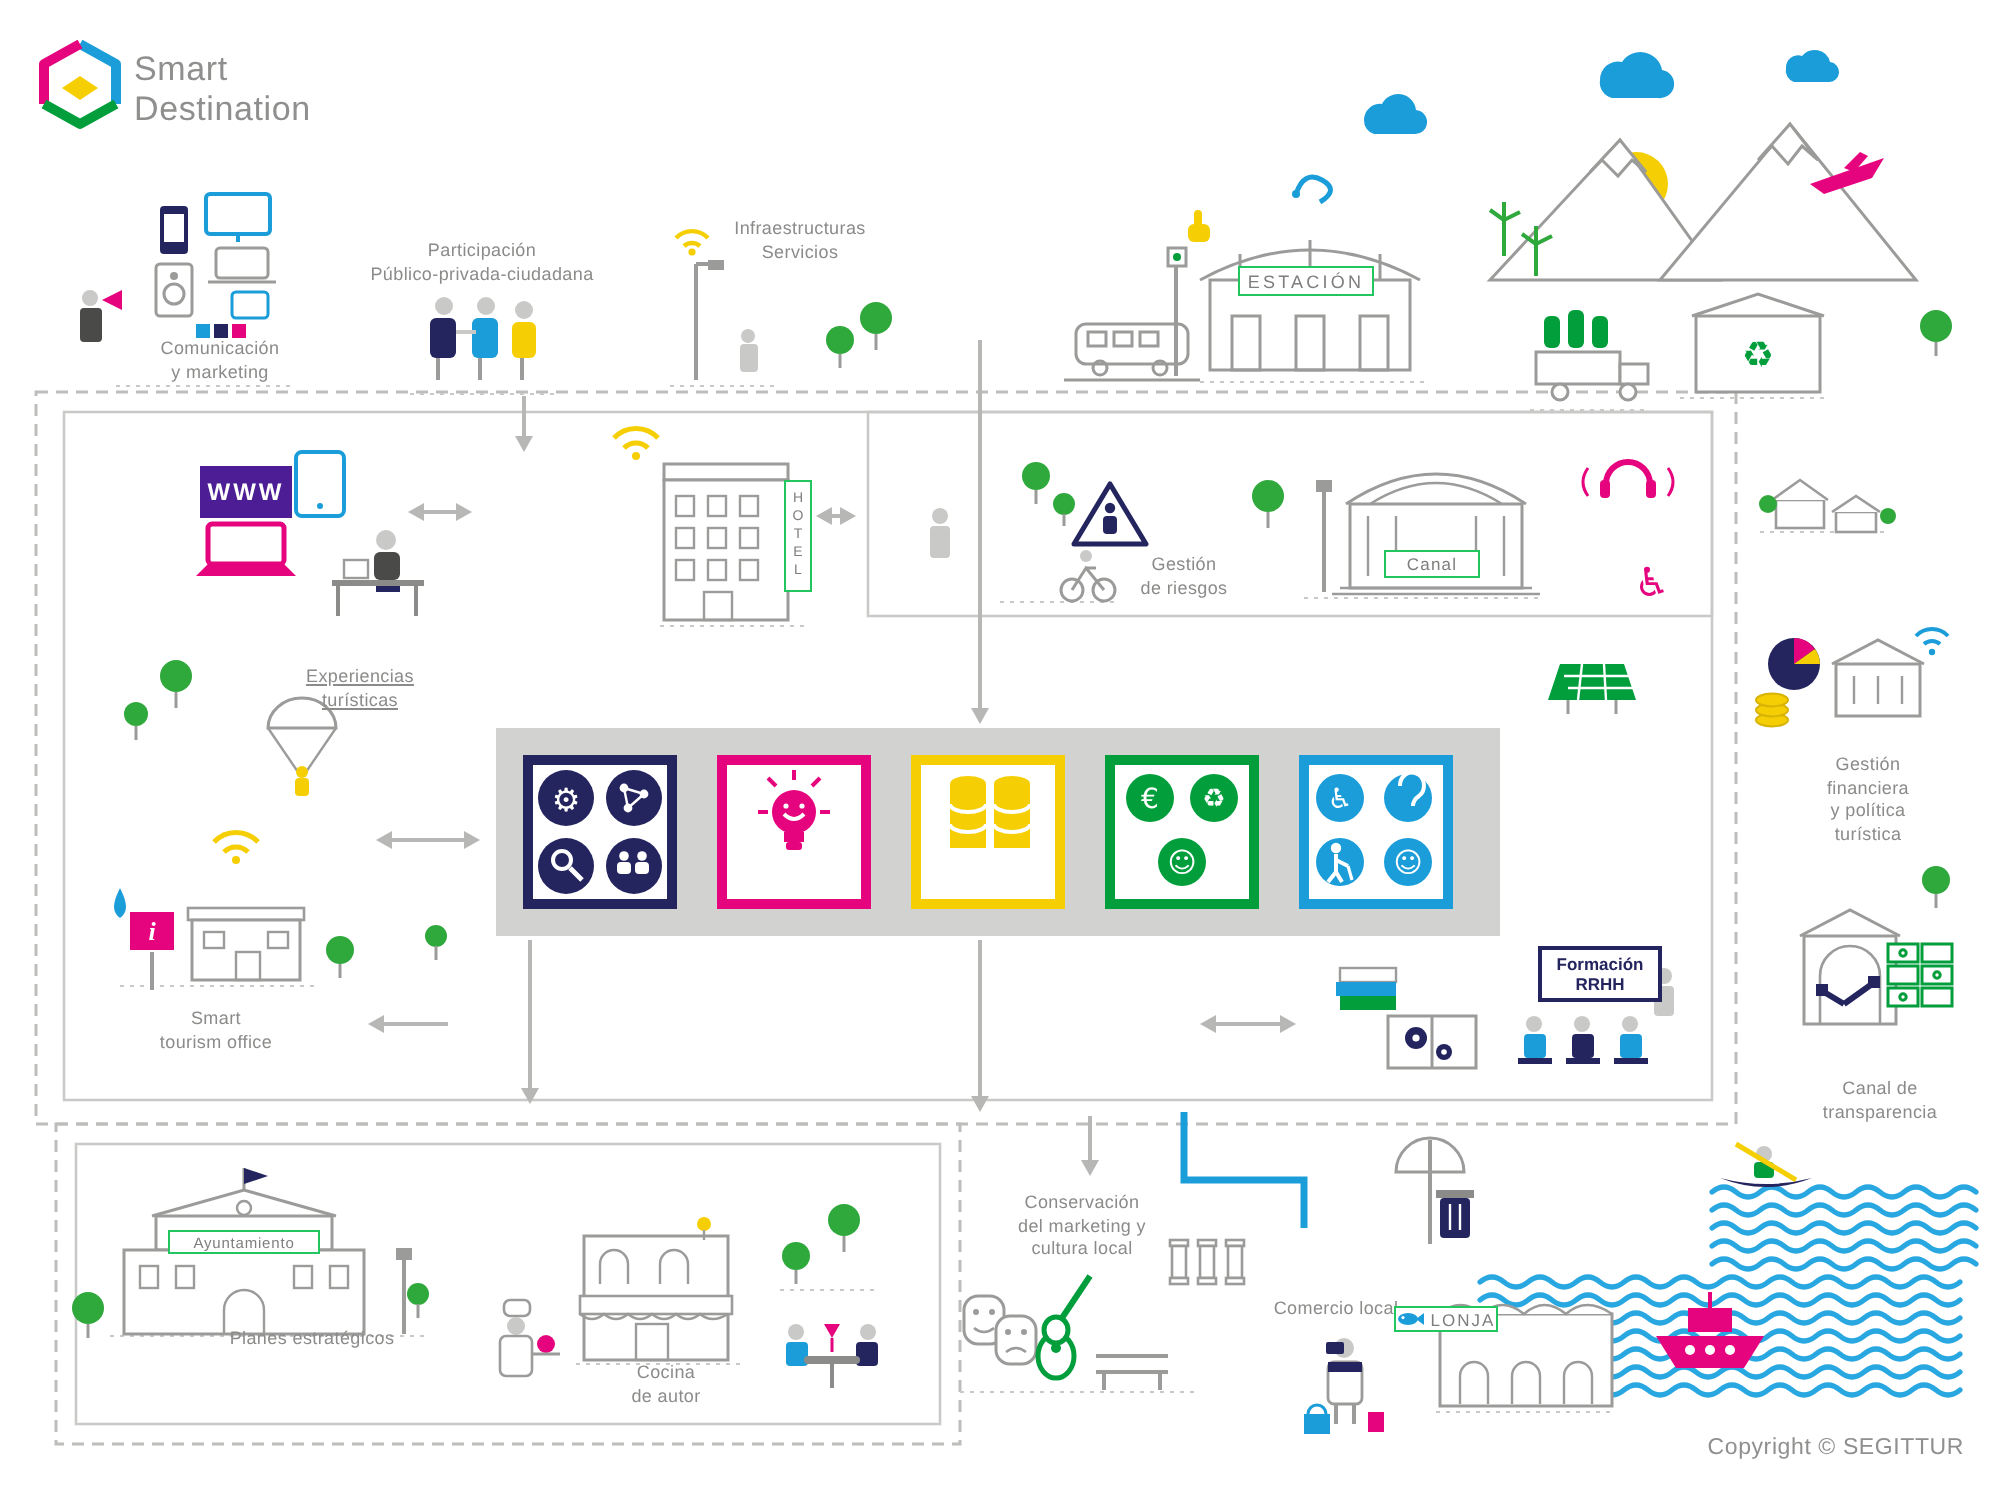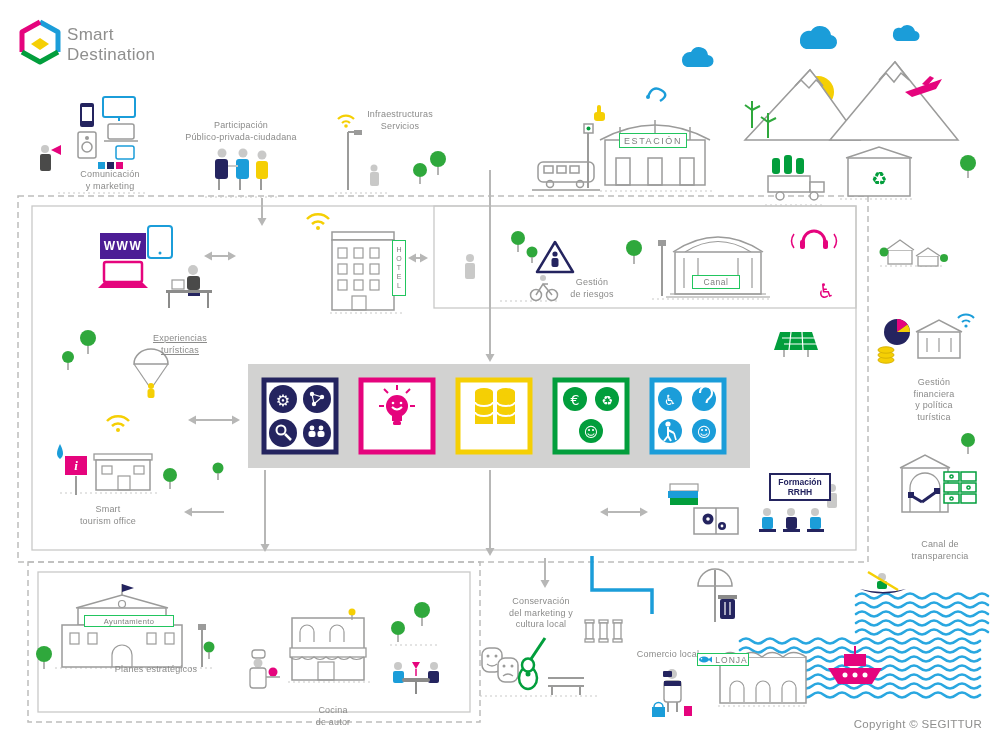--- a/index.html
+++ b/index.html
@@ -19,21 +19,21 @@
   .sign-museo    { left:692px; top:275px; width:48px; height:14px; font-size:8.5px; letter-spacing:.6px; }
   .sign-hotel    { left:392px; top:240px; width:14px; height:56px; font-size:7px; letter-spacing:2px;
                    writing-mode:vertical-rl; text-orientation:upright; }
   .sign-www      { left:100px; top:233px; width:46px; height:26px; background:#4c1d95; border:none;
                    color:#fff; font-weight:bold; font-size:12px; letter-spacing:1.5px; }
   .sign-info     { left:65px; top:456px; width:22px; height:19px; background:#e5047d; border:none;
                    color:#fff; font-family:"Liberation Serif", serif; font-style:italic;
                    font-weight:bold; font-size:13px; }
   .sign-formacion{ left:757px; top:473px; width:62px; height:28px; border:2px solid #24245f;
                    color:#24245f; font-weight:bold; font-size:8.5px; line-height:1.2; text-align:center;margin-left:12px; }
-  .sign-ayto     { left:84px; top:615px; width:90px; height:12px; font-size:7.5px; letter-spacing:.4px; }
+  .sign-ayto     { left:84px; top:615px; width:76px; height:12px; font-size:7.5px; letter-spacing:.4px; }
   .sign-lonja    { left:697px; top:653px; width:52px; height:13px; font-size:8.5px; letter-spacing:1px; gap:3px; }
   .copyright { position:absolute; right:18px; top:718px; font-size:11.5px; color:#8f8f8e; letter-spacing:.3px; }
 </style>
 </head>
 <body>
 
 <div id="canvas">
 
 <svg width="1000" height="750" viewBox="0 0 1000 750">
 
@@ -729,21 +729,21 @@
 de riesgos</div>
 <div class="label" style="left:180px; top:333px;text-decoration:underline;">Experiencias
 turísticas</div>
 <div class="label" style="left:108px; top:504px;">Smart
 tourism office</div>
 <div class="label" style="left:934px; top:377px;text-align:center;">Gestión financiera
 y política turística</div>
 <div class="label" style="left:940px; top:539px;">Canal de
 transparencia</div>
 <div class="label" style="left:130px; top:664px;margin-left:26px;">Planes estratégicos</div>
-<div class="label" style="left:333px; top:681px;margin-top:24px;">Cocina
+<div class="label" style="left:333px; top:681px;">Cocina
 de autor</div>
 <div class="label" style="left:541px; top:596px;">Conservación
 del marketing y
 cultura local</div>
 <div class="label" style="left:668px; top:649px;">Comercio local</div>
 
 <div class="sign sign-estacion">ESTACIÓN</div>
 <div class="sign sign-museo">Canal</div>
 <div class="sign sign-hotel">HOTEL</div>
 <div class="sign sign-www">WWW</div>

